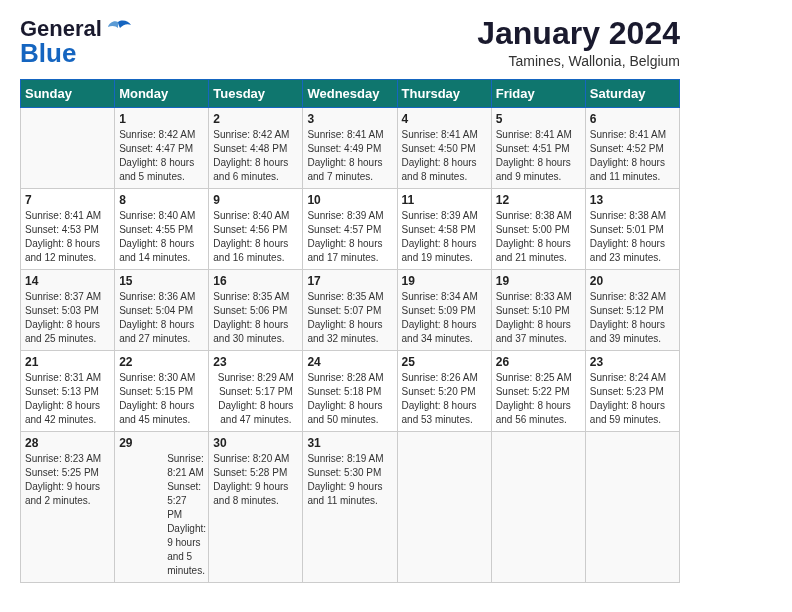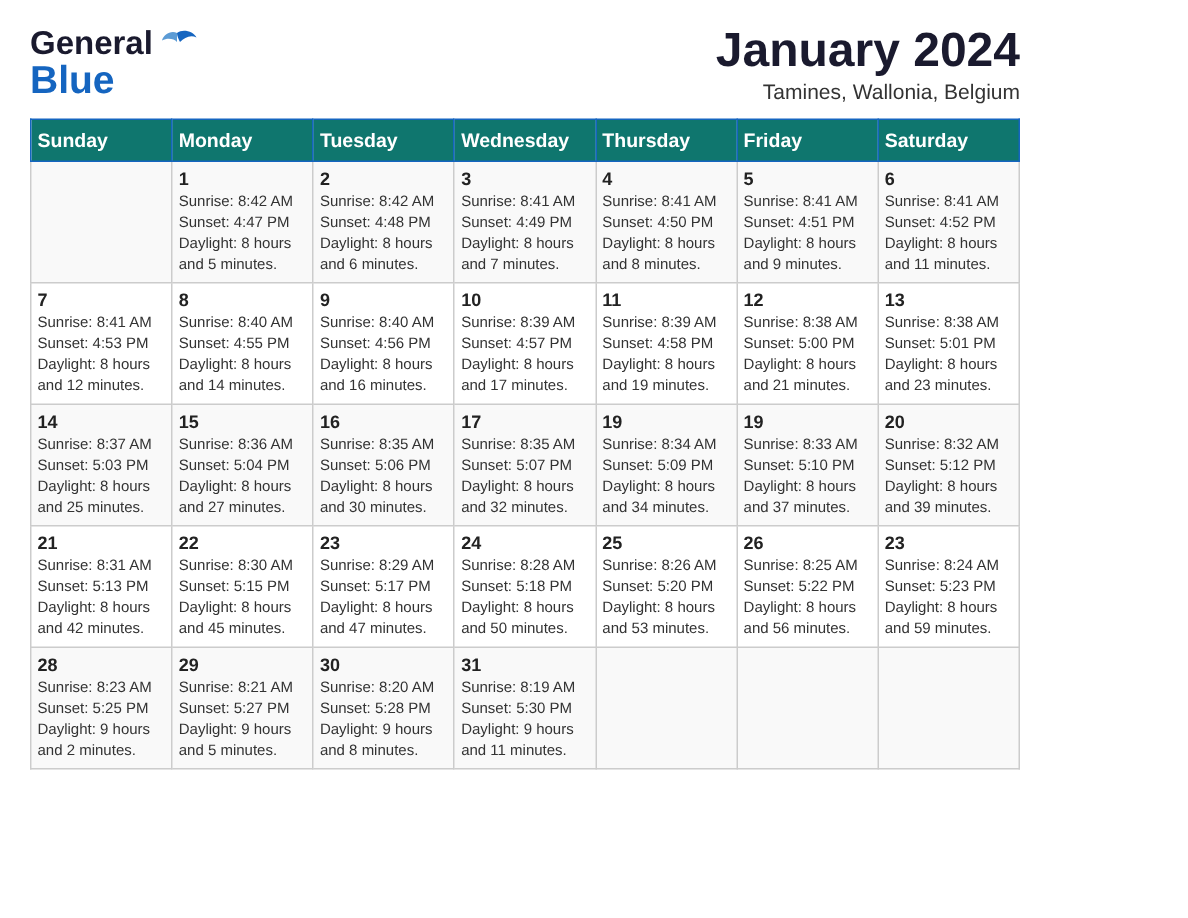--- a/index.html
+++ b/index.html
@@ -279,21 +279,21 @@
           </td>
           <td>
             <span class="day-num">22</span>
             <div class="day-info" style="white-space: pre-line;">Sunrise: 8:30 AM
 Sunset: 5:15 PM
 Daylight: 8 hours
 and 45 minutes.</div>
           </td>
           <td>
             <span class="day-num">23</span>
-            <div class="day-info" style="white-space: pre-line;">Sunrise: 8:29 AM
+            <div class="day-info" style="white-space: pre-line; text-align: center;">Sunrise: 8:29 AM
 Sunset: 5:17 PM
 Daylight: 8 hours
 and 47 minutes.</div>
           </td>
           <td>
             <span class="day-num">24</span>
             <div class="day-info" style="white-space: pre-line;">Sunrise: 8:28 AM
 Sunset: 5:18 PM
 Daylight: 8 hours
 and 50 minutes.</div>
@@ -323,21 +323,21 @@
         <tr>
           <td>
             <span class="day-num">28</span>
             <div class="day-info" style="white-space: pre-line;">Sunrise: 8:23 AM
 Sunset: 5:25 PM
 Daylight: 9 hours
 and 2 minutes.</div>
           </td>
           <td>
             <span class="day-num">29</span>
-            <div class="day-info" style="white-space: pre-line;">Sunrise: 8:21 AM
+            <div class="day-info" style="white-space: pre-line; margin-left: 48px;">Sunrise: 8:21 AM
 Sunset: 5:27 PM
 Daylight: 9 hours
 and 5 minutes.</div>
           </td>
           <td>
             <span class="day-num">30</span>
             <div class="day-info" style="white-space: pre-line;">Sunrise: 8:20 AM
 Sunset: 5:28 PM
 Daylight: 9 hours
 and 8 minutes.</div>

